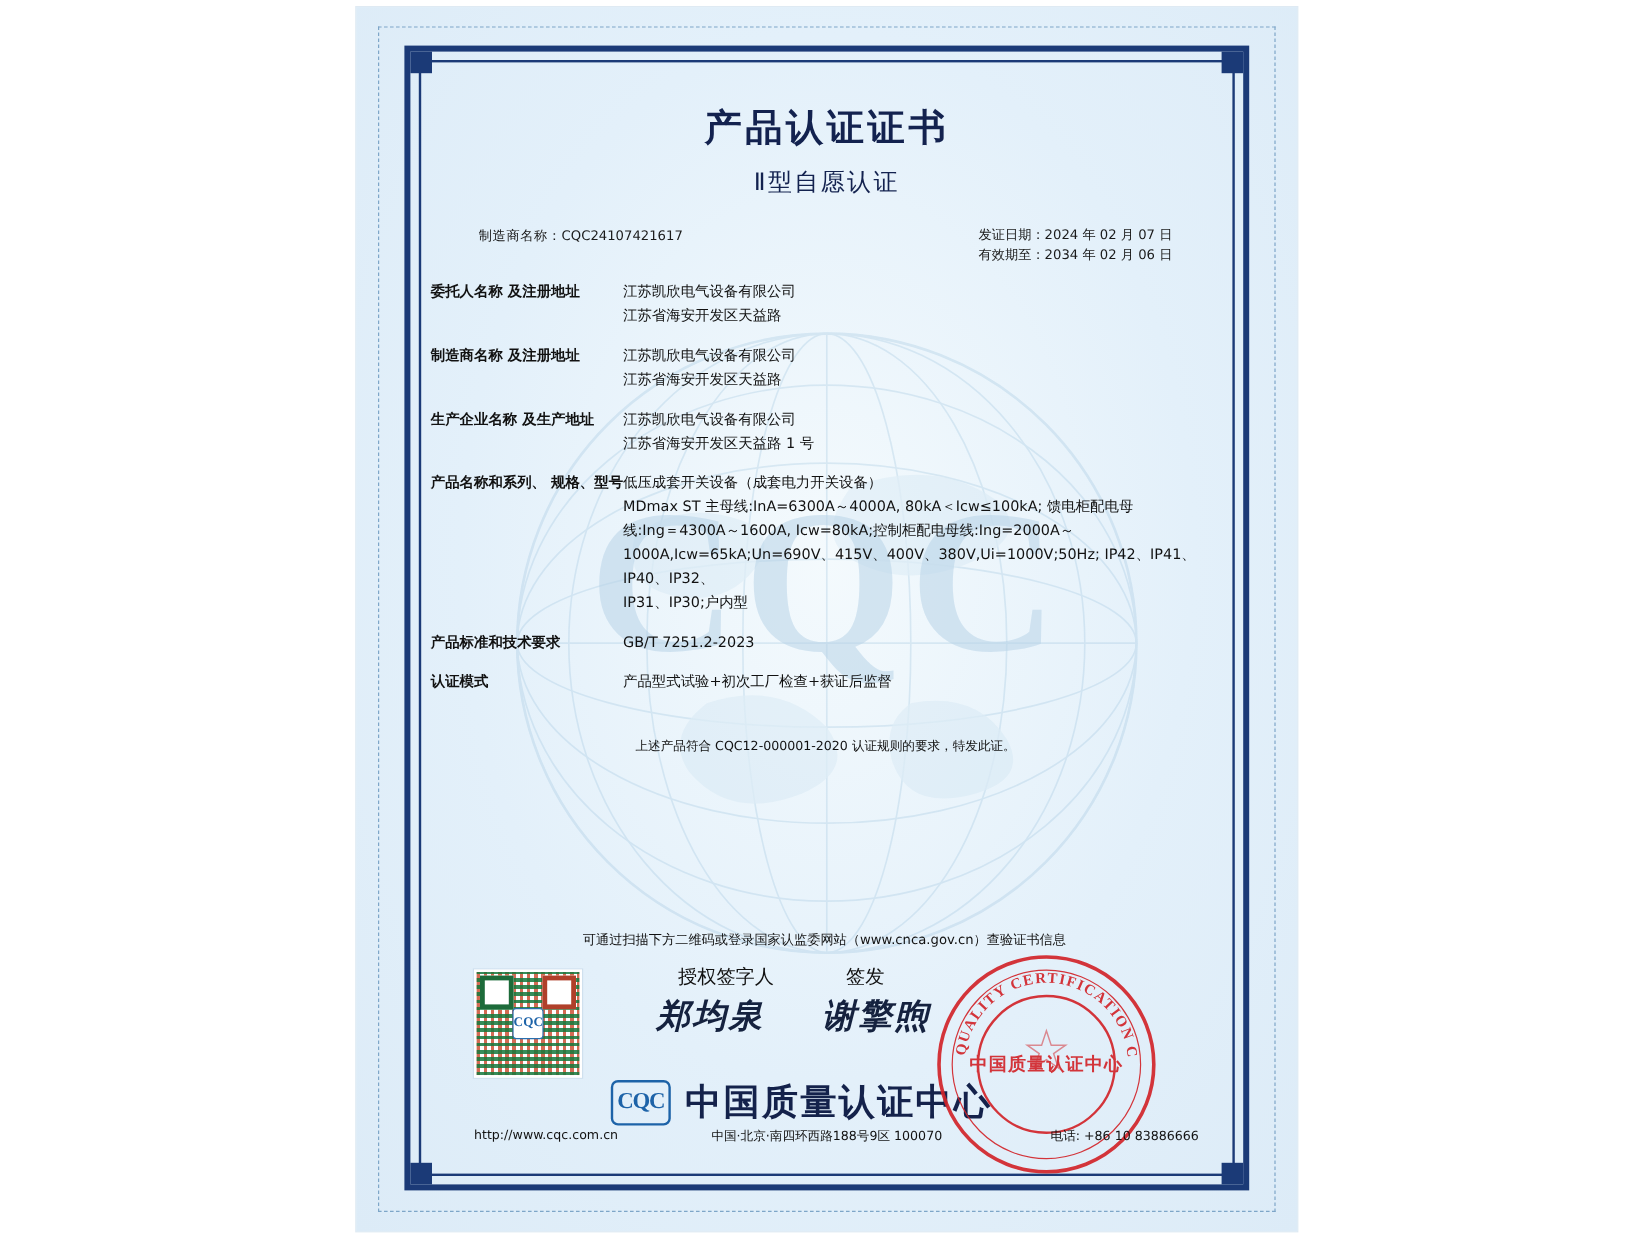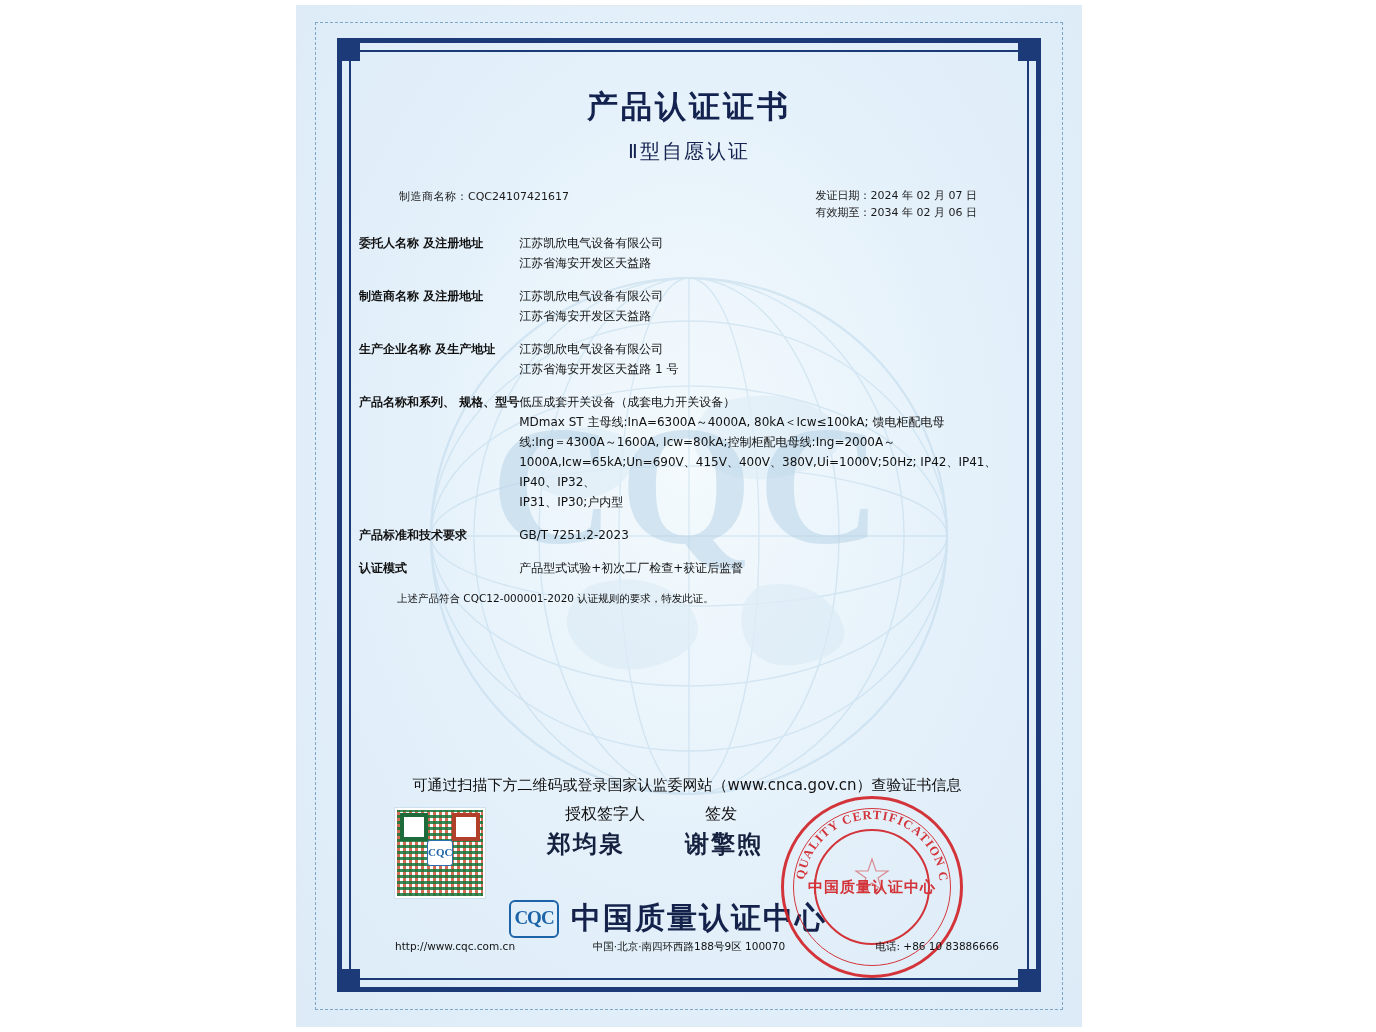--- a/index.html
+++ b/index.html
@@ -166,37 +166,38 @@
   }
   td.value {
     font-size: 12px;
     line-height: 20px;
     padding-right: 40px;
   }
   tr.gap td { height: 13px; font-size: 0; line-height: 13px; }
   .value .ln { display: block; }
 
   .notes {
-    margin-top: 8px;
+    margin-top: 32px;
     padding-left: 38px;
     padding-right: 40px;
     font-family: "DejaVu Sans", sans-serif;
     font-size: 10.5px;
     color: #111;
     line-height: 25px;
+    text-align: center;
   }
 
   .verify {
     position: absolute;
     left: 0;
     right: 4px;
     top: 716px;
     text-align: center;
     font-family: "DejaVu Sans", sans-serif;
-    font-size: 15px;
+    font-size: 11px;
     color: #111;
   }
 
   
   .qr {
     position: absolute;
     left: 36px;
     top: 748px;
     width: 86px;
     height: 86px;
@@ -249,22 +250,23 @@
   .sig-labels .a { position: absolute; left: 56px; top: 0; }
   .sig-labels .b { position: absolute; left: 196px; top: 0; }
   .sig-names {
     position: relative;
     height: 46px;
     margin-top: 4px;
   }
   .sig-names span {
     position: absolute;
     font-family: "Liberation Serif", serif;
-    font-size: 24px;
-    font-weight: bold;
+    font-size: 28px;
+    font-weight: bold;
+    font-style: italic;
     color: #15223f;
     letter-spacing: 2px;
   }
   .sig-names .n1 { left: 38px; top: 0; }
   .sig-names .n2 { left: 176px; top: 0; }
 
   .org {
     position: absolute;
     left: 150px;
     top: 838px;

